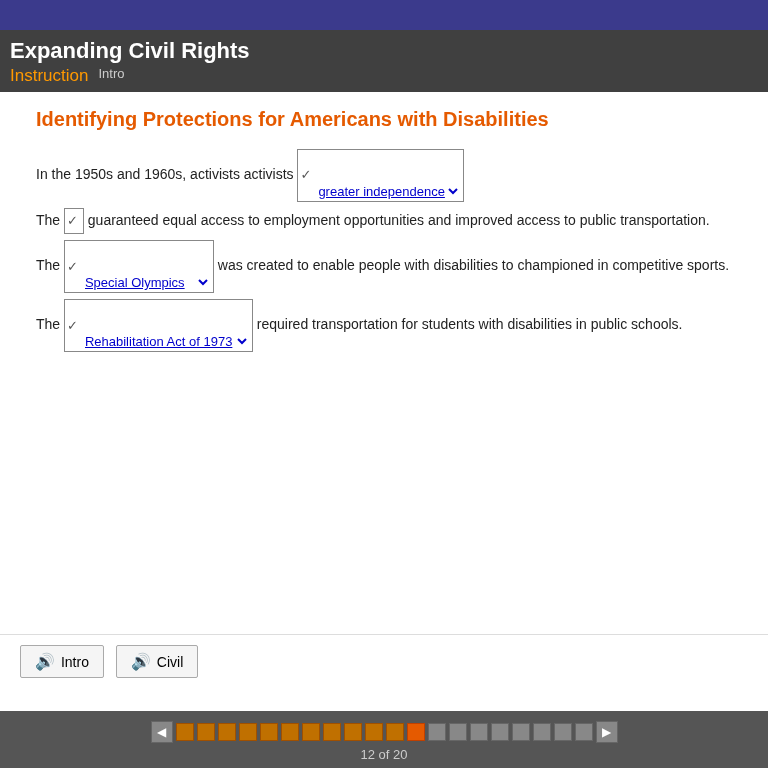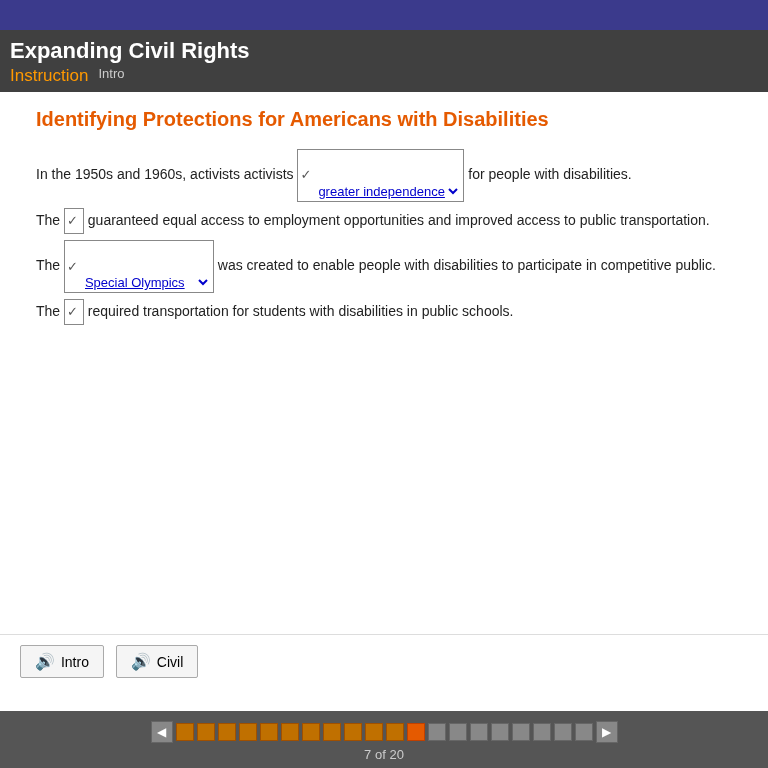--- a/index.html
+++ b/index.html
@@ -187,48 +187,52 @@
     <p>
       <span>In the 1950s and 1960s, activists activists </span>
       <span class="dropdown-select">
         <span class="dropdown-checkmark">✓</span>
         <select class="inline-select">
           <option>greater independence</option>
           <option>limited rights</option>
           <option>full employment</option>
         </select>
       </span>
-      <span> for people with disabilities.</span>
     </p>
 
     <p>
       <span>The </span>
       <span class="dropdown-select">
         <span class="dropdown-checkmark">✓</span>
       </span>
       <span> guaranteed equal access to employment opportunities and improved access to public transportation.</span>
     </p>
 
     <p>
       <span>The </span>
       <span class="dropdown-select">
         <span class="dropdown-checkmark">✓</span>
         <select class="inline-select">
           <option>Special Olympics</option>
           <option>Paralympic Games</option>
           <option>Disability Games</option>
         </select>
       </span>
-      <span> was created to enable people with disabilities to participate in competitive public.</span>
+      <span> was created to enable people with disabilities to championed in competitive sports.</span>
     </p>
 
     <p>
       <span>The </span>
       <span class="dropdown-select">
         <span class="dropdown-checkmark">✓</span>
+        <select class="inline-select">
+          <option>Rehabilitation Act of 1973</option>
+          <option>ADA of 1990</option>
+          <option>Civil Rights Act of 1964</option>
+        </select>
       </span>
       <span> required transportation for students with disabilities in public schools.</span>
     </p>
 
   </div>
 </div>
 
 <div class="bottom-controls">
   <button class="audio-btn">
     <span class="speaker-icon">🔊</span>
@@ -261,14 +265,14 @@
     <div class="page-dot"></div>
     <div class="page-dot"></div>
     <div class="page-dot"></div>
     <div class="page-dot"></div>
     <div class="page-dot"></div>
     <div class="page-dot"></div>
     <div class="page-dot"></div>
     <div class="page-dot"></div>
     <button class="page-nav-btn">▶</button>
   </div>
-  <div class="page-counter">7 of 20</div>
+  <div class="page-counter">12 of 20</div>
 </div>
 
 </body></html>

